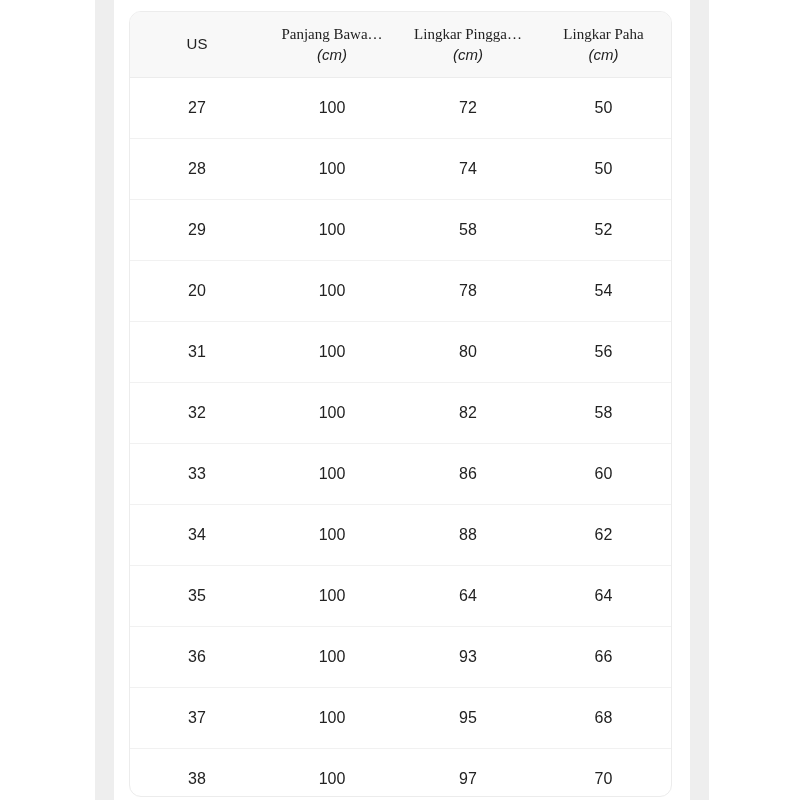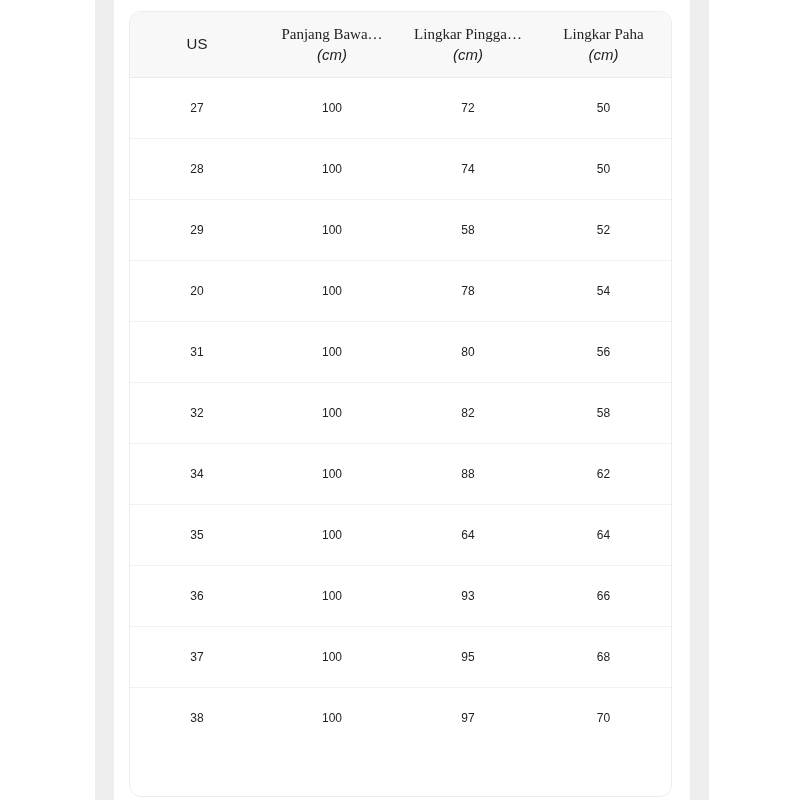--- a/index.html
+++ b/index.html
@@ -82,21 +82,21 @@
     justify-content: center;
     height: 100%;
     text-align: center;
   }
 
   tbody td {
     height: 60px;
     border-bottom: 1px solid #f1f1f1;
     text-align: center;
     vertical-align: middle;
-    font-size: 12px;
+    font-size: 16px;
     color: #222222;
     padding: 0 4px;
   }
   tbody tr:last-child td {
     border-bottom: none;
   }
 </style>
 </head>
 <body>
 
@@ -161,20 +161,26 @@
           <td>80</td>
           <td>56</td>
         </tr>
         <tr>
           <td>32</td>
           <td>100</td>
           <td>82</td>
           <td>58</td>
         </tr>
         <tr>
+          <td>33</td>
+          <td>100</td>
+          <td>86</td>
+          <td>60</td>
+        </tr>
+        <tr>
           <td>34</td>
           <td>100</td>
           <td>88</td>
           <td>62</td>
         </tr>
         <tr>
           <td>35</td>
           <td>100</td>
           <td>64</td>
           <td>64</td>

